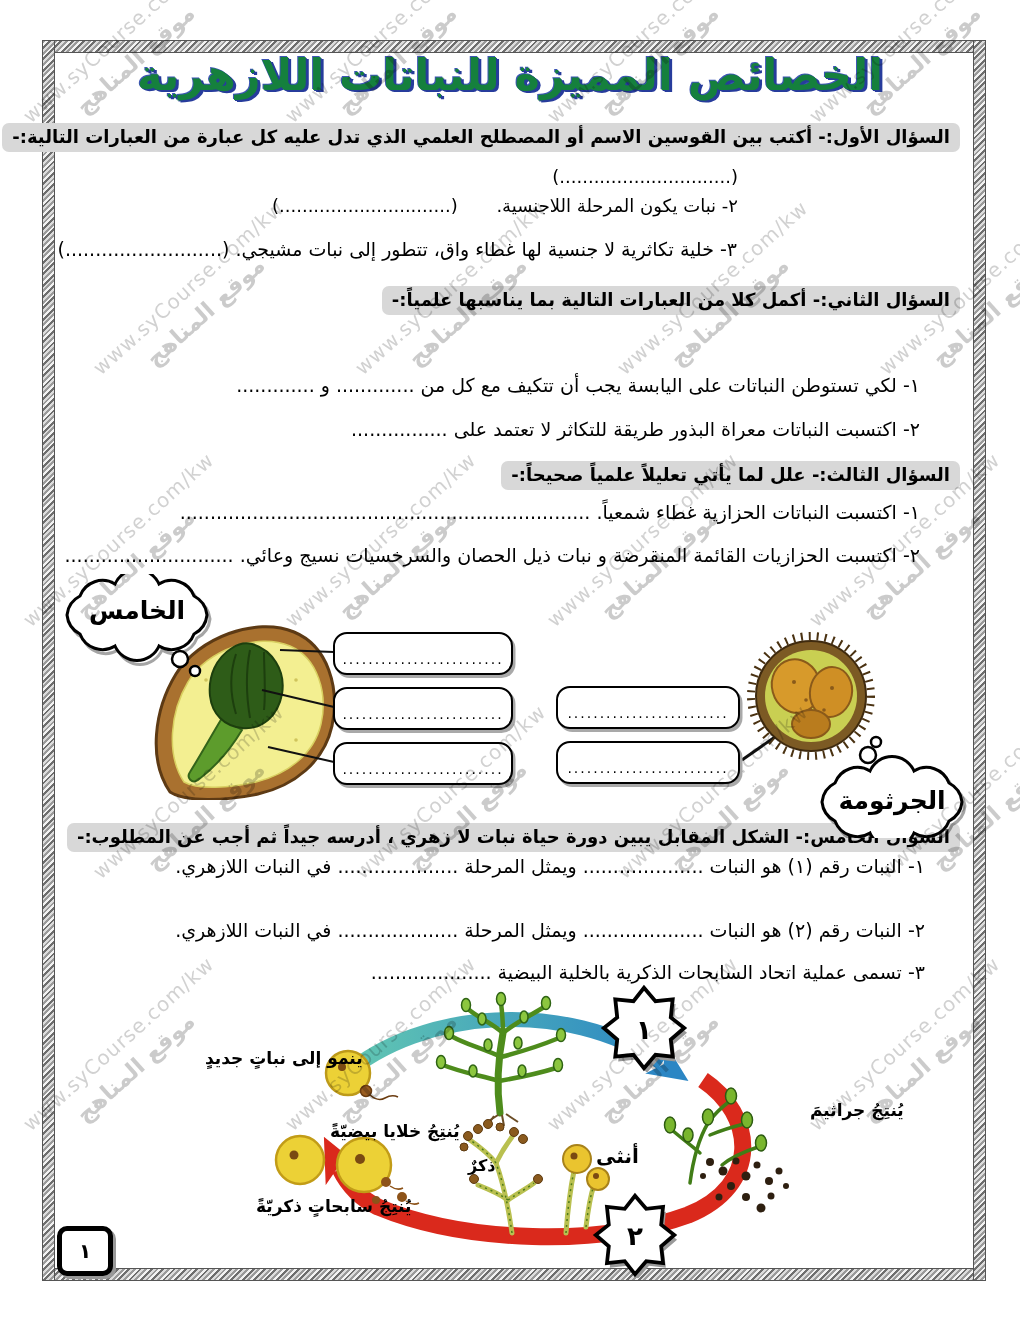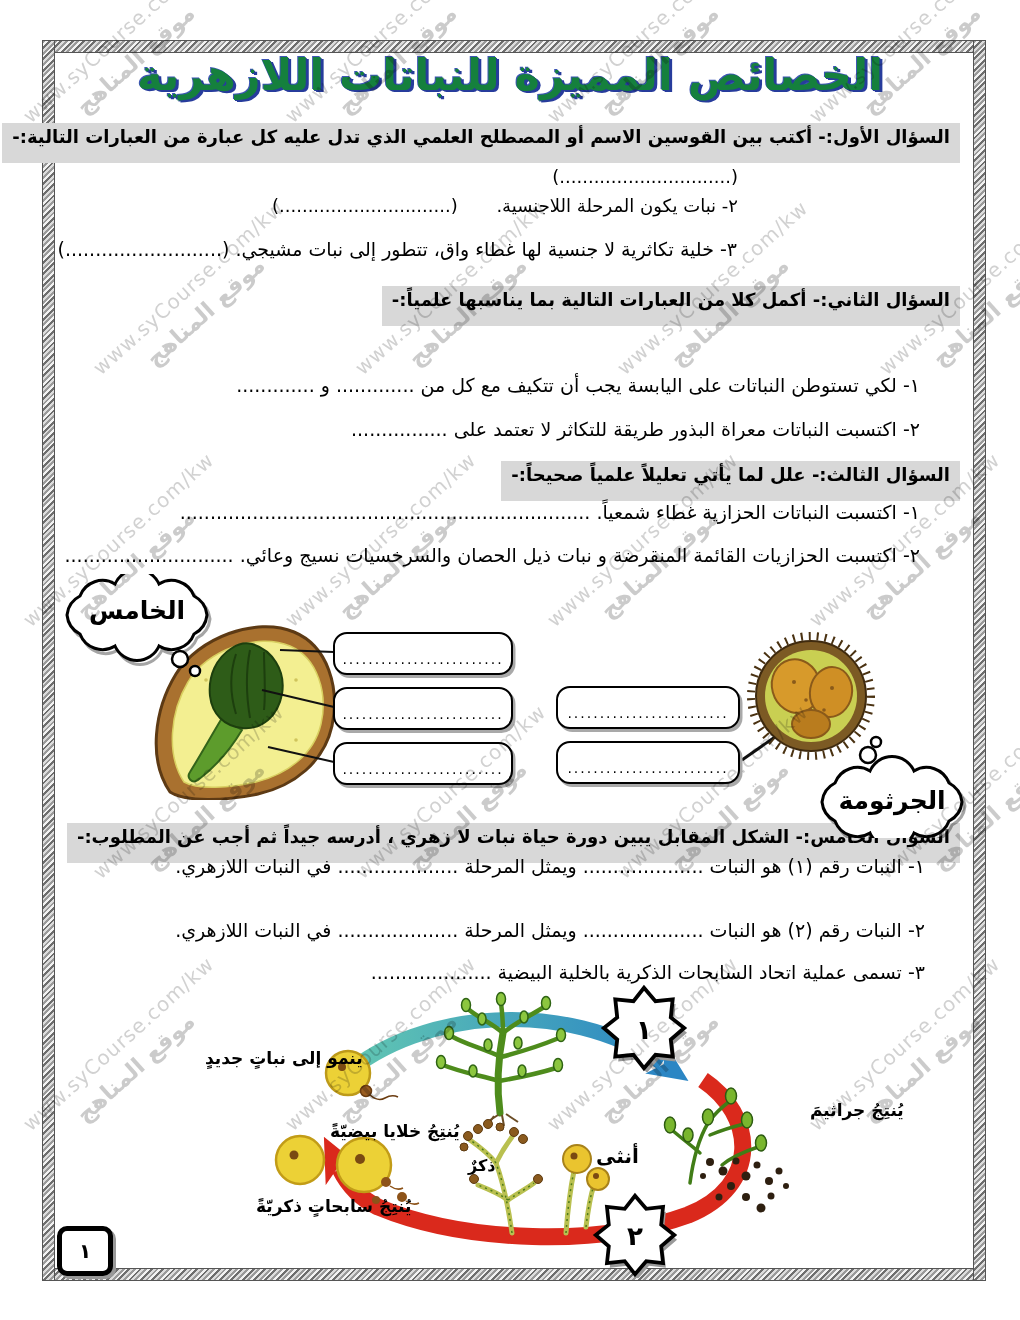--- a/index.html
+++ b/index.html
@@ -16,22 +16,22 @@
          background:repeating-linear-gradient(135deg,#9a9a9a 0 2px,#f2f2f2 2px 4px,#6e6e6e 4px 6px,#dcdcdc 6px 8px);}
   .f-top{left:42px;top:40px;width:942px;height:11px;}
   .f-bottom{left:42px;top:1268px;width:942px;height:11px;}
   .f-left{left:42px;top:40px;width:11px;height:1239px;}
   .f-right{left:973px;top:40px;width:11px;height:1239px;}
   
   .title{position:absolute;z-index:3;left:0;top:50px;width:100%;text-align:center;
          font-size:43px;font-weight:bold;color:#15803d;
          text-shadow:3px 2px 0 #273c9c,1px 1px 0 #273c9c,-1px -1px 0 #3d55b5;}
   
-  .qh{position:absolute;z-index:3;right:60px;background:#d8d8d8;padding:3px 10px 16px;
-      font-weight:bold;font-size:18px;white-space:nowrap;}
+  .qh{position:absolute;z-index:3;right:60px;background:#d8d8d8;padding:3px 10px 5px;
+      font-weight:bold;font-size:18px;white-space:nowrap;border-radius:7px;}
   
   .line{position:absolute;z-index:3;white-space:nowrap;font-size:19px;}
   .q1row{position:absolute;z-index:3;left:272px;width:466px;display:flex;justify-content:space-between;
          direction:rtl;font-size:18px;white-space:nowrap;}
   
   .lbox{position:absolute;z-index:4;background:#fff;border:2.5px solid #000;border-radius:14px;
         box-shadow:2.5px 3px 0 #a9a9a9;display:flex;align-items:flex-end;justify-content:center;
         font-size:14px;letter-spacing:2px;padding-bottom:6px;box-sizing:border-box;}
   .cloud-wrap{position:absolute;z-index:5;}
   .cloud-text{position:absolute;left:0;width:100%;text-align:center;font-weight:bold;font-size:25px;}

